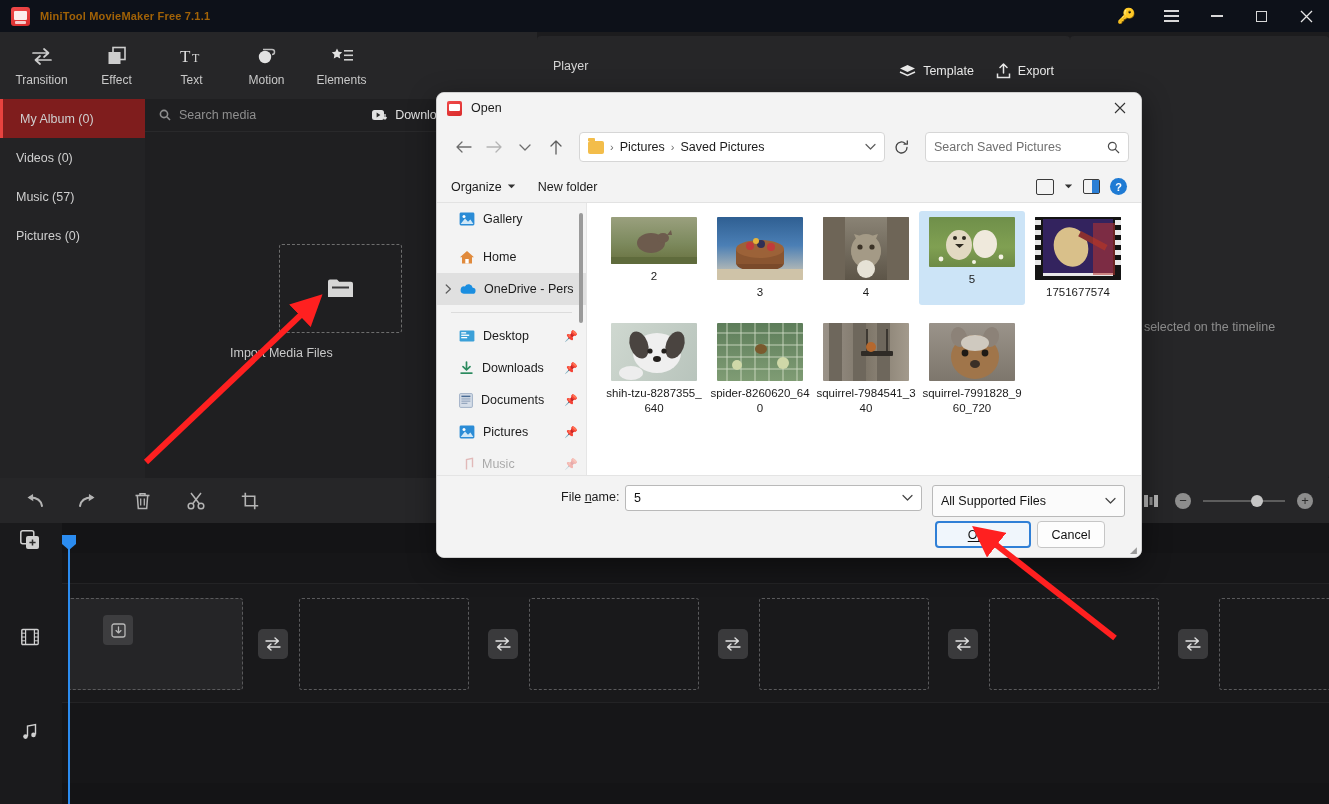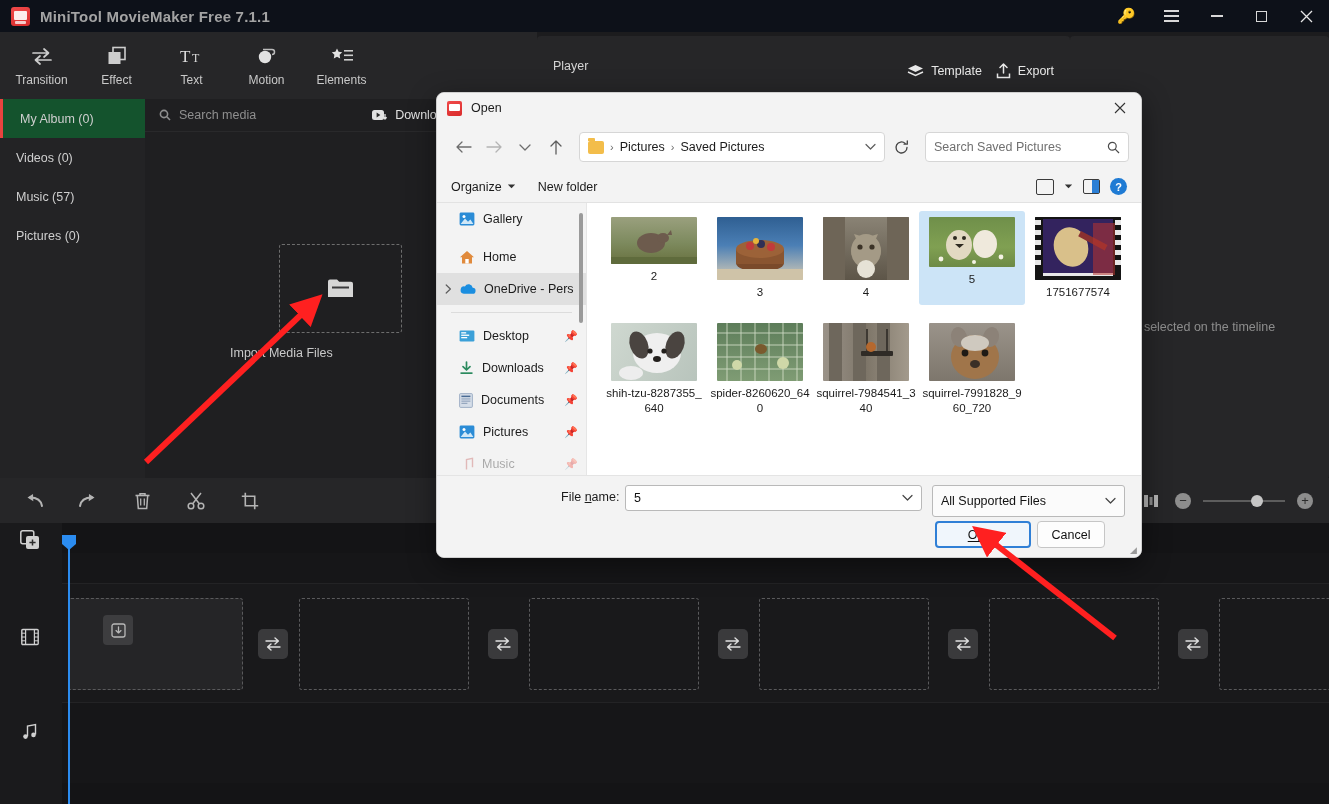--- a/index.html
+++ b/index.html
@@ -23,21 +23,21 @@
   }
   .tb-logo::after {
     content:""; position:absolute; left:3px; top:4px; width:13px; height:9px;
     background:#fff; border-radius:1px; opacity:.9;
   }
   .tb-logo::before {
     content:""; position:absolute; left:4px; bottom:2px; width:11px; height:3px;
     background:#fff; opacity:.75; border-radius:1px;
   }
   .tb-title {
-    margin-left: 10px; color: #a3a3a3; font-size: 15px; font-weight: bold;
+    margin-left: 10px; color: #a16207; font-size: 11px; font-weight: bold;
     letter-spacing: .2px;
   }
   .tb-right { margin-left: auto; display: flex; align-items: center; height: 32px; }
   .tb-btn {
     width: 45px; height: 32px; display: flex; align-items: center; justify-content: center;
     color: #d8d8d8;
   }
   .tb-btn.key { color: #f2c21a; font-size: 15px; }
   .hamb { width:15px; }
   .hamb i { display:block; height:1.6px; background:#d8d8d8; margin:3.2px 0; }
@@ -58,21 +58,21 @@
   .rb-item.active .lbl { color: #e8433f; }
   .rb-ico { height: 22px; display:flex; align-items:center; justify-content:center; }
 
   
   .player-head {
     position: absolute; top: 36px; left: 537px; width: 533px; height: 60px;
     background: #262628; border-radius: 4px 4px 0 0;
     display: flex; align-items: center; padding: 0 16px;
   }
   .player-head .plabel { color: #d4d4d4; font-size: 12.5px; }
-  .ph-actions { margin-left: auto; display: flex; align-items: center; gap: 14px; margin-top: 10px; }
+  .ph-actions { margin-left: auto; display: flex; align-items: center; gap: 22px; margin-top: 10px; }
   .ph-act { display:flex; align-items:center; gap:7px; color:#e8e8e8; font-size:12.5px; }
   .right-rail {
     position: absolute; top: 36px; left: 1070px; width: 259px; height: 443px;
     background: #1c1c1e;
   }
   .rail-panel {
     position:absolute; top:0; left:0; width:259px; height:443px; background:#262628;
     border-radius:4px;
   }
   .rail-msg {
@@ -83,21 +83,21 @@
   
   .media-panel {
     position: absolute; top: 99px; left: 0; width: 537px; height: 379px;
     background: #1f1f21;
   }
   .lib-side { position:absolute; top:0; left:0; width:145px; height:379px; background:#232325; }
   .lib-item {
     height: 39px; display:flex; align-items:center; padding-left: 16px;
     color:#cfcfcf; font-size:12.5px; position:relative;
   }
-  .lib-item.active { background:#14532d;padding-left:20px; }
+  .lib-item.active { background:#7f1d1d;padding-left:20px; }
   .lib-item.active::before {
     content:""; position:absolute; left:0; top:0; width:3px; height:39px; background:#e8433f;
   }
   .lib-top {
     position:absolute; top:0; left:145px; width:392px; height:33px;
     display:flex; align-items:center; gap:8px; padding-left:14px;
     border-bottom:1px solid #29292b;
   }
   .lib-top .srch { color:#8f8f8f; font-size:12.5px; }
   .lib-top .dl { color:#e2e2e2; font-size:12.5px; }

